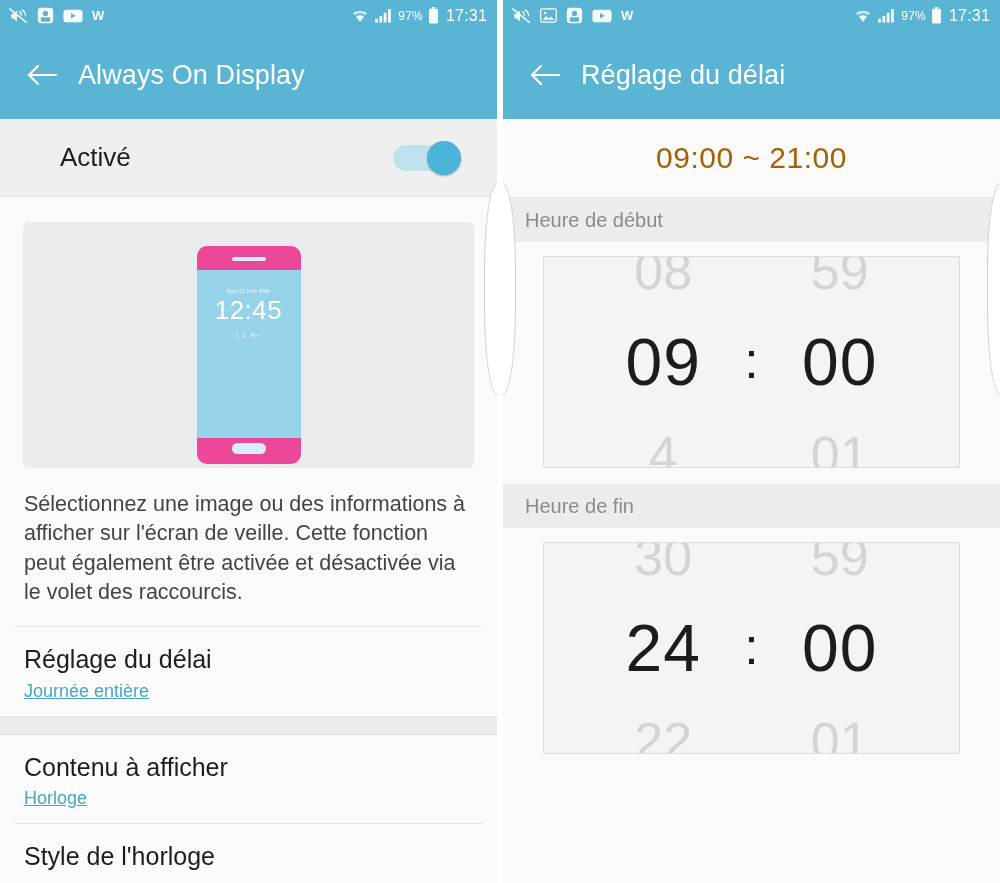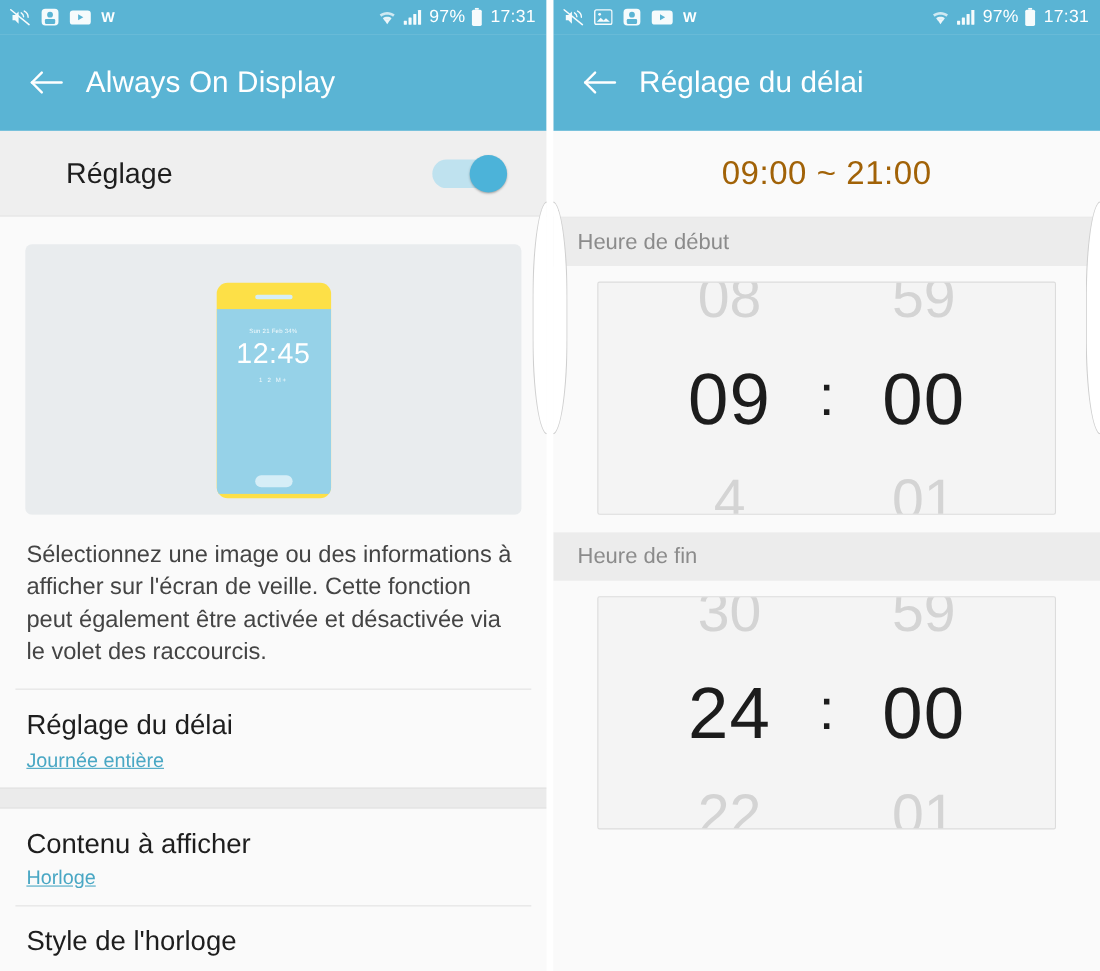--- a/index.html
+++ b/index.html
@@ -25,21 +25,21 @@
   
   .statusbar{
     height:31px;background:#5ab4d4;color:#ffffff;
     display:flex;align-items:center;justify-content:space-between;
     padding:0 10px 0 9px;box-sizing:border-box;
   }
   .sb-left{display:flex;align-items:center;gap:9px;}
   .sb-right{display:flex;align-items:center;gap:5px;font-size:16px;letter-spacing:.2px;}
   .sb-ic{display:block;opacity:.95;}
   .sb-w{font-size:13px;font-weight:700;line-height:1;}
-  .sb-pct{font-size:16px;}
+  .sb-pct{font-size:12px;}
   .sb-time{font-size:16px;margin-left:2px;}
 
   
   .appbar{
     height:88px;background:#5ab4d4;display:flex;align-items:center;
     padding-left:20px;box-sizing:border-box;
   }
   .back-btn{
     width:44px;height:44px;display:flex;align-items:center;justify-content:center;
     cursor:pointer;flex:none;
@@ -66,21 +66,21 @@
     background:#4cb3d9;box-shadow:0 1px 2px rgba(0,0,0,.3);
   }
 
   
   .illus-wrap{padding:25px 23px 0 23px;background:#fafafa;}
   .illus-card{
     background:#e9ecee;border-radius:6px;height:246px;
     display:flex;align-items:center;justify-content:center;
   }
   .phone{
-    width:104px;height:196px;background:#fde047;border-radius:10px;
+    width:104px;height:218px;background:#ec4899;border-radius:10px;
     position:relative;overflow:hidden;margin-top:20px;
   }
   .phone-speaker{
     position:absolute;top:11px;left:50%;transform:translateX(-50%);
     width:34px;height:4px;border-radius:2px;background:#d6eef7;
   }
   .phone-screen{
     position:absolute;top:24px;left:0;right:0;height:168px;background:#96d2e8;
     display:flex;flex-direction:column;align-items:center;
   }
@@ -201,21 +201,21 @@
       <div class="back-btn">
         <svg width="32" height="26" viewBox="0 0 32 26" fill="none" stroke="#fff" stroke-width="2.2" stroke-linecap="round" stroke-linejoin="round">
           <path d="M30 13H3"></path>
             <path d="M12 4L3 13l9 9"></path>
         </svg>
       </div>
       <div class="appbar-title">Always On Display</div>
     </div>
 
     <div class="toggle-row">
-      <span class="toggle-label">Réglage</span>
+      <span class="toggle-label">Activé</span>
       <span class="switch">
         <span class="switch-track"></span>
         <span class="switch-thumb"></span>
       </span>
     </div>
 
     <div class="illus-wrap">
       <div class="illus-card">
         <div class="phone">
           <div class="phone-speaker"></div>

